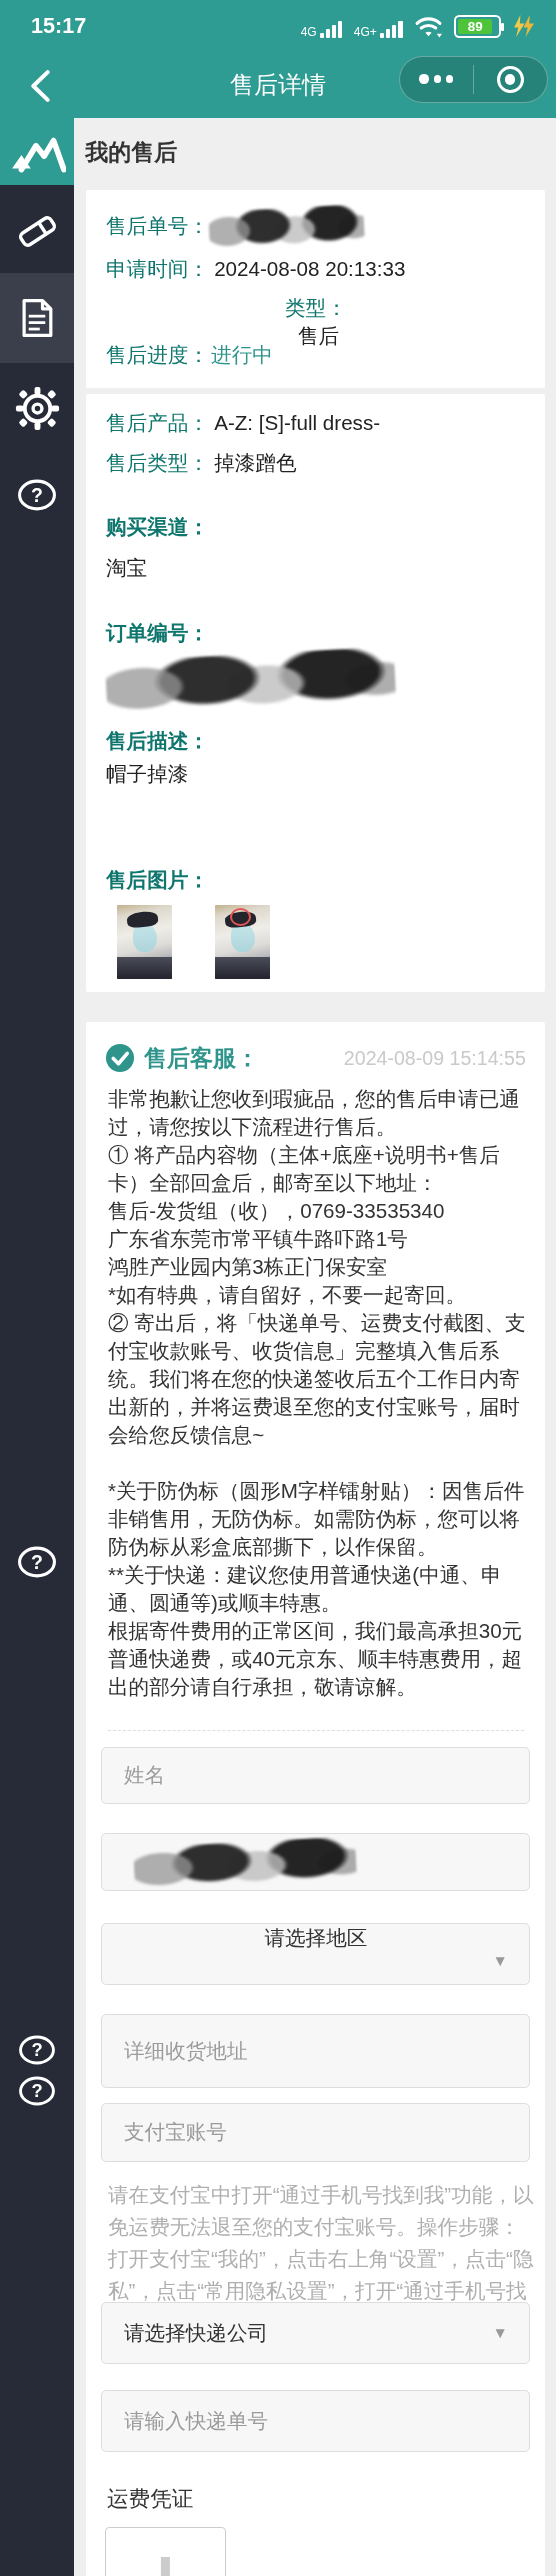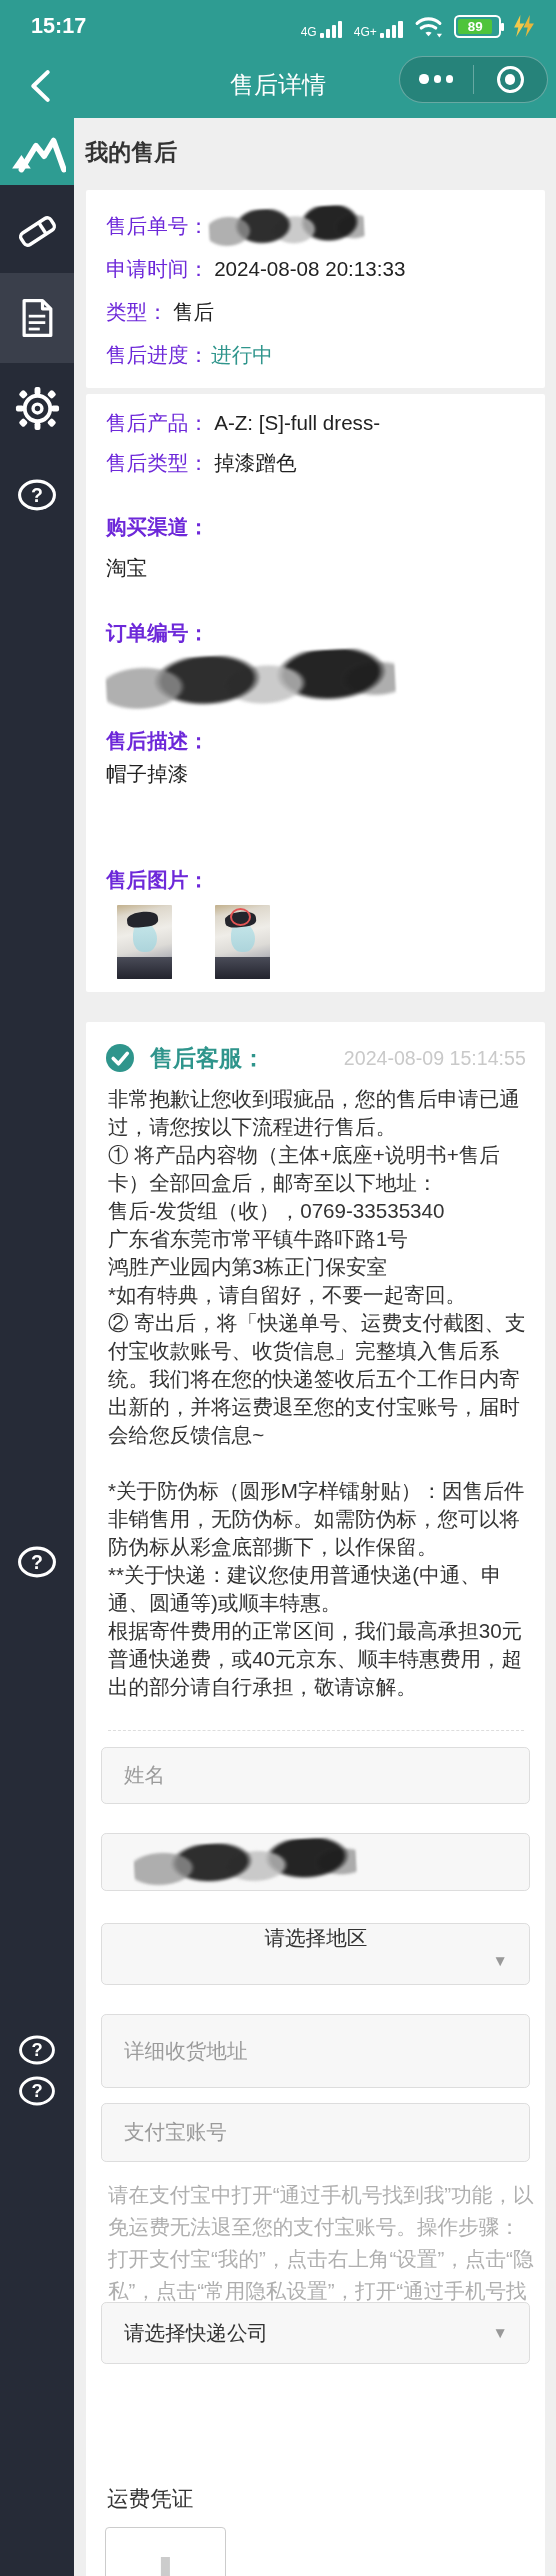--- a/index.html
+++ b/index.html
@@ -40,21 +40,21 @@
   
   .content { position:absolute; left:74px; top:118px; width:483px; height:2765px; background:#efefef; }
   .page-title { position:absolute; left:11.3px; top:18.5px; font-size:23px; font-weight:bold; color:#333; }
 
   .card { position:absolute; left:12.4px; width:459px; background:#fff; border-radius:2.1px; }
   .card1 { top:72px; height:198px; }
   .card2 { top:276px; height:598px; }
   .card3 { top:904px; height:1649px; }
 
   .row { position:absolute; left:19.6px; right:19.6px; display:flex; align-items:center; font-size:20.6px; }
-  .lab { color:#6d28d9; white-space:nowrap; }
+  .lab { color:#0f766e; white-space:nowrap; }
   .lab.bold { font-weight:bold; }
   .val { color:#222; margin-left:5.2px; }
   .val.teal { color:#2F958C; margin-left:2.1px; }
 
   .scribble { display:inline-block; border-radius:5.2px; filter:blur(1px); transform:rotate(-3deg);
     background:
       radial-gradient(ellipse 22% 60% at 12% 55%, rgba(150,150,150,0.75) 0 60%, transparent 70%),
       radial-gradient(ellipse 26% 70% at 35% 45%, rgba(35,35,35,0.95) 0 60%, transparent 72%),
       radial-gradient(ellipse 20% 55% at 55% 60%, rgba(190,190,190,0.8) 0 60%, transparent 72%),
       radial-gradient(ellipse 26% 72% at 78% 45%, rgba(25,25,25,0.95) 0 62%, transparent 74%),
@@ -62,21 +62,21 @@
   }
 
   .thumb { position:absolute; width:55px; height:74px; overflow:hidden; border-radius:1px; cursor:pointer;
     background:linear-gradient(168deg,#c2b08c 0%,#ded8cc 14%,#efede8 38%,#dddbd7 58%,#b9b9bd 72%,#55565e 86%,#272833 100%); }
   .thumb .cap { position:absolute; left:18%; top:9%; width:56%; height:20%; background:#24252c; border-radius:45% 45% 35% 35%; transform:rotate(-6deg); }
   .thumb .hair { position:absolute; left:28%; top:24%; width:44%; height:40%; background:linear-gradient(180deg,#bfe4e9,#a8d4dc); border-radius:40% 60% 50% 50%; opacity:0.9; }
   .thumb .jacket { position:absolute; left:0; bottom:0; width:100%; height:30%; background:linear-gradient(180deg,#4a4c58,#23242e); }
   .thumb .mark { position:absolute; left:26%; top:4%; width:21.6px; height:18.5px; border:2.1px solid #e25555; border-radius:50%; background:transparent; }
 
   .svc-head { position:absolute; left:19.6px; right:19.6px; top:21.6px; height:29px; display:flex; align-items:center; }
-  .svc-title { color:#2F958C; font-size:23px; font-weight:bold; margin-left:16px; }
+  .svc-title { color:#2F958C; font-size:23px; font-weight:bold; margin-left:10px; }
   .svc-time { margin-left:auto; color:#C9C9C9; font-size:19.6px; }
   .svc-msg { position:absolute; left:21.6px; top:63px; width:418px; font-size:20.6px; line-height:28px; color:#333; white-space:pre-line; }
 
   .dashed { position:absolute; left:21.6px; right:21.6px; top:708px; border-top:1.5px dashed #ddd; }
 
   .field { position:absolute; left:15px; width:429px; background:#F7F7F7; border:1px solid #DDDDDD; border-radius:5.2px; display:flex; align-items:center; padding:0 21.6px; font-size:20.6px; }
   .field input { flex:1; border:none; outline:none; background:transparent; font-family:Liberation Serif, serif; font-size:20.6px; color:#333; }
   .field input::placeholder { color:#9B9B9B; opacity:1; }
   .picker-text { color:#333; }
   .caret { margin-left:auto; color:#999; font-size:15.5px; }
@@ -235,21 +235,21 @@
 
     <div class="card card1">
       <div class="row" style="top:18px; height:36px;">
         <span class="lab">售后单号：</span>
         <span class="scribble" style="width:155px; height:37px;"></span>
       </div>
       <div class="row" style="top:61px; height:36px;">
         <span class="lab">申请时间：</span>
         <span class="val">2024-08-08 20:13:33</span>
       </div>
-      <div class="row" style="top:104px; height:36px;">
+      <div class="row" style="top:104px; height:36px;flex-direction:column;">
         <span class="lab">类型：</span>
         <span class="val">售后</span>
       </div>
       <div class="row" style="top:147px; height:36px;">
         <span class="lab">售后进度：</span>
         <span class="val teal">进行中</span>
       </div>
     </div>
 
     <div class="card card2">
@@ -338,20 +338,23 @@
         <input type="text" placeholder="支付宝账号" style="">
       </div>
 
       <div class="hint">请在支付宝中打开“通过手机号找到我”功能，以免运费无法退至您的支付宝账号。操作步骤：打开支付宝“我的”，点击右上角“设置”，点击“隐私”，点击“常用隐私设置”，打开“通过手机号找到我”。</div>
 
       <div class="field" style="top:1280px; height:62px;gap:24px;">
         <span class="picker-text">请选择快递公司</span>
         <span class="caret">▼</span>
       </div>
 
+      <div class="field" style="top:1368px; height:62px;">
+        <input type="text" placeholder="请输入快递单号" style="">
+      </div>
 
       <div class="freight-label">运费凭证</div>
       <div class="upload"></div>
     </div>
 
   </div>
 
 </div>
 
 

